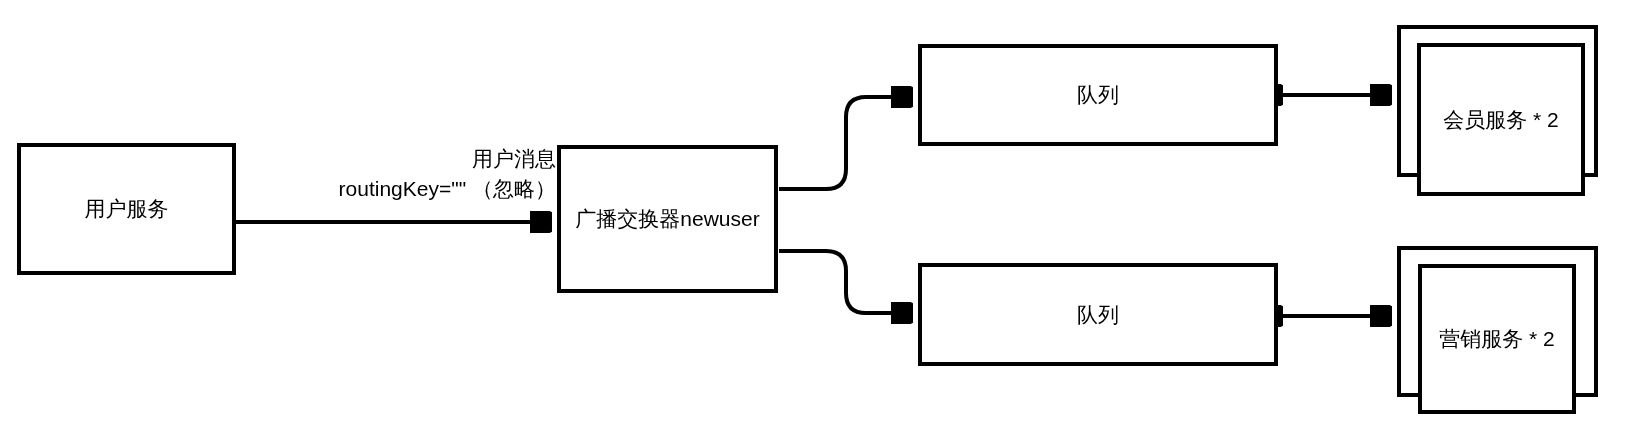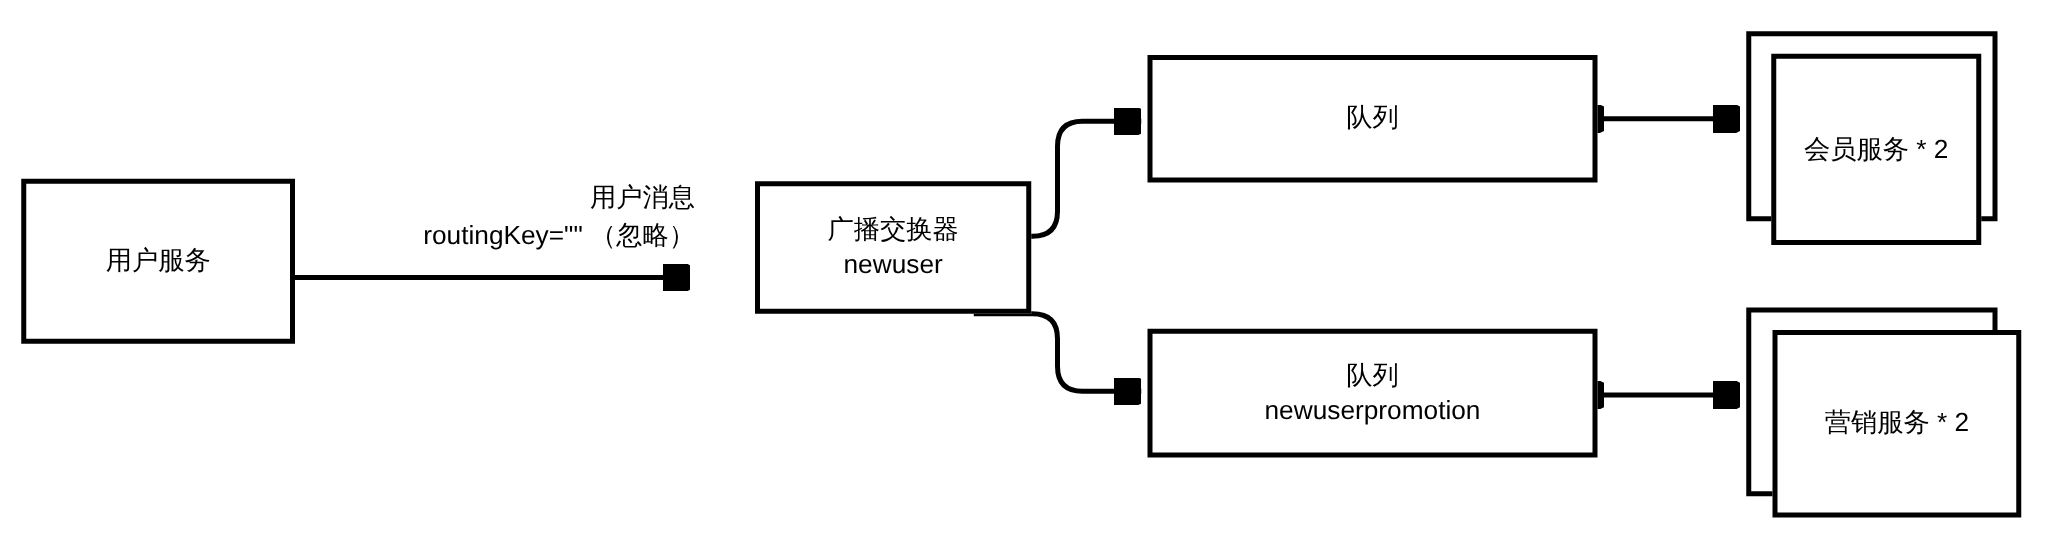--- a/index.html
+++ b/index.html
@@ -15,42 +15,42 @@
     font-family: "Liberation Sans", "DejaVu Sans", sans-serif;
     color: #000000;
     overflow: hidden;
   }
   .node {
     position: absolute;
     box-sizing: border-box;
     border: 4px solid #000000;
     background: #ffffff;
     display: flex;
-    flex-direction: column;
+    flex-direction: row;
     align-items: center;
     justify-content: center;
     text-align: center;
     font-size: 21px;
     line-height: 28px;
   }
   .stack-back {
     position: absolute;
     box-sizing: border-box;
     border: 4px solid #000000;
     background: #ffffff;
   }
   #user-service   { left: 17px;  top: 143px; width: 219px; height: 132px; }
-  #exchange       { left: 557px; top: 145px; width: 221px; height: 106px; margin-left: 47px; }
+  #exchange       { left: 557px; top: 145px; width: 221px; height: 148px; }
   #queue-member   { left: 918px; top: 44px;  width: 360px; height: 102px; }
   #queue-promo    { left: 918px; top: 263px; width: 360px; height: 103px; }
 
   #member-back    { left: 1397px; top: 25px;  width: 201px; height: 152px; }
   #member-front   { left: 1417px; top: 43px;  width: 168px; height: 153px; }
   #promo-back     { left: 1397px; top: 246px; width: 201px; height: 151px; }
-  #promo-front    { left: 1418px; top: 264px; width: 199px; height: 150px; }
+  #promo-front    { left: 1418px; top: 264px; width: 158px; height: 150px; }
 
   .edge-label {
     position: absolute;
     left: 216px;
     top: 144px;
     width: 340px;
     text-align: right;
     font-size: 21px;
     line-height: 30px;
   }
@@ -98,21 +98,20 @@
     <span>广播交换器</span>
     <span>newuser</span>
   </div>
 
   <div class="node" id="queue-member">
     <span>队列</span>
   </div>
 
   <div class="node" id="queue-promo">
     <span>队列</span>
-    <span>newuserpromotion</span>
   </div>
 
   <div class="stack-back" id="member-back"></div>
   <div class="node" id="member-front">
     <span>会员服务 * 2</span>
   </div>
 
   <div class="stack-back" id="promo-back"></div>
   <div class="node" id="promo-front">
     <span>营销服务 * 2</span>

